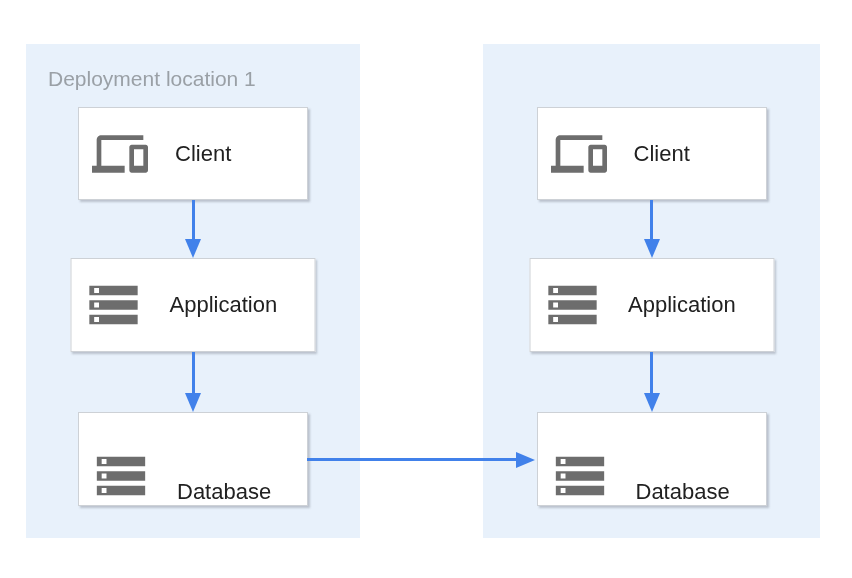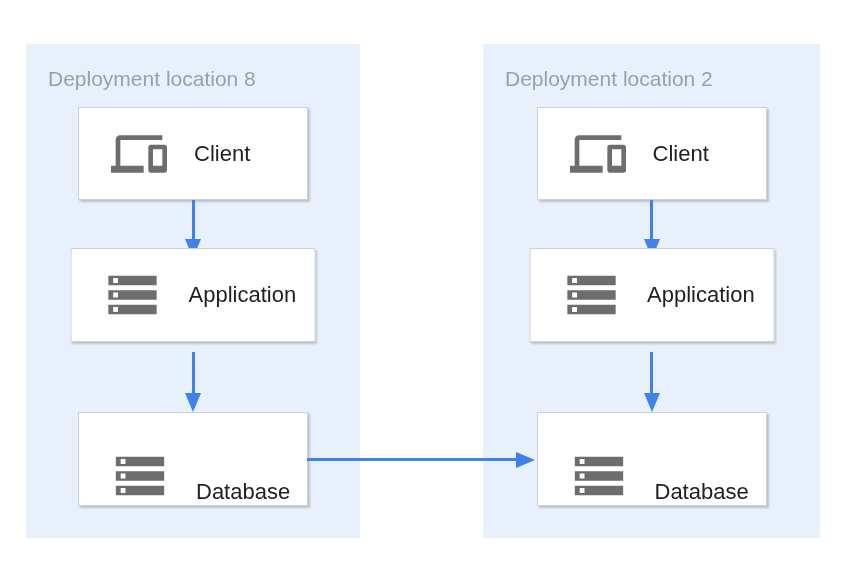--- a/index.html
+++ b/index.html
@@ -31,24 +31,24 @@
   .node {
     position: absolute;
     left: 50%;
     transform: translateX(-50%);
     box-sizing: border-box;
     background: #ffffff;
     border: 1px solid var(--box-border, #cdd1d6);
     box-shadow: 1.5px 1.5px 2px rgba(130, 138, 150, 0.45);
     display: flex;
     align-items: center;
-    padding-left: 32px;
+    padding-left: 13px;
   }
   .box-client { top: 63px;  width: 230px; height: 93px; }
-  .box-app    { top: 204px; width: 245px; height: 94px; }
+  .box-app    { top: 214px; width: 245px; height: 94px; }
   .box-db     { top: 368px; width: 230px; height: 94px; align-items: flex-end; }
   .icon { flex: none; color: var(--icon, #6d6d6d); display: block; }
   .icon-devices { width: 56px; height: 56px; }
   .icon-storage { width: 58px; height: 58px; }
   .node-label {
     margin-left: 27px;
     font-size: 22px;
     color: var(--label-text, #212121);
     white-space: nowrap;
   }
@@ -105,21 +105,21 @@
     </symbol>
     <symbol id="sym-storage" viewBox="0 0 24 24">
       <path fill="currentColor" d="M2 20h20v-4H2v4zm2-3h2v2H4v-2zM2 4v4h20V4H2zm4 3H4V5h2v2zm-4 7h20v-4H2v4zm2-3h2v2H4v-2z"></path>
     </symbol>
   </defs>
 </svg>
 
 <div class="canvas">
 
   <section class="panel panel-1">
-    <div class="panel-title">Deployment location 8</div>
+    <div class="panel-title">Deployment location 1</div>
 
     <div class="node box-client">
       <svg class="icon icon-devices">
           <use href="#sym-devices"></use>
         </svg>
       <span class="node-label">Client</span>
     </div>
 
     <div class="varrow varrow-1"></div>
 
@@ -134,21 +134,20 @@
 
     <div class="node box-db">
       <svg class="icon icon-storage">
           <use href="#sym-storage"></use>
         </svg>
       <span class="node-label">Database</span>
     </div>
   </section>
 
   <section class="panel panel-2">
-    <div class="panel-title">Deployment location 2</div>
 
     <div class="node box-client">
       <svg class="icon icon-devices">
           <use href="#sym-devices"></use>
         </svg>
       <span class="node-label">Client</span>
     </div>
 
     <div class="varrow varrow-1"></div>
 

